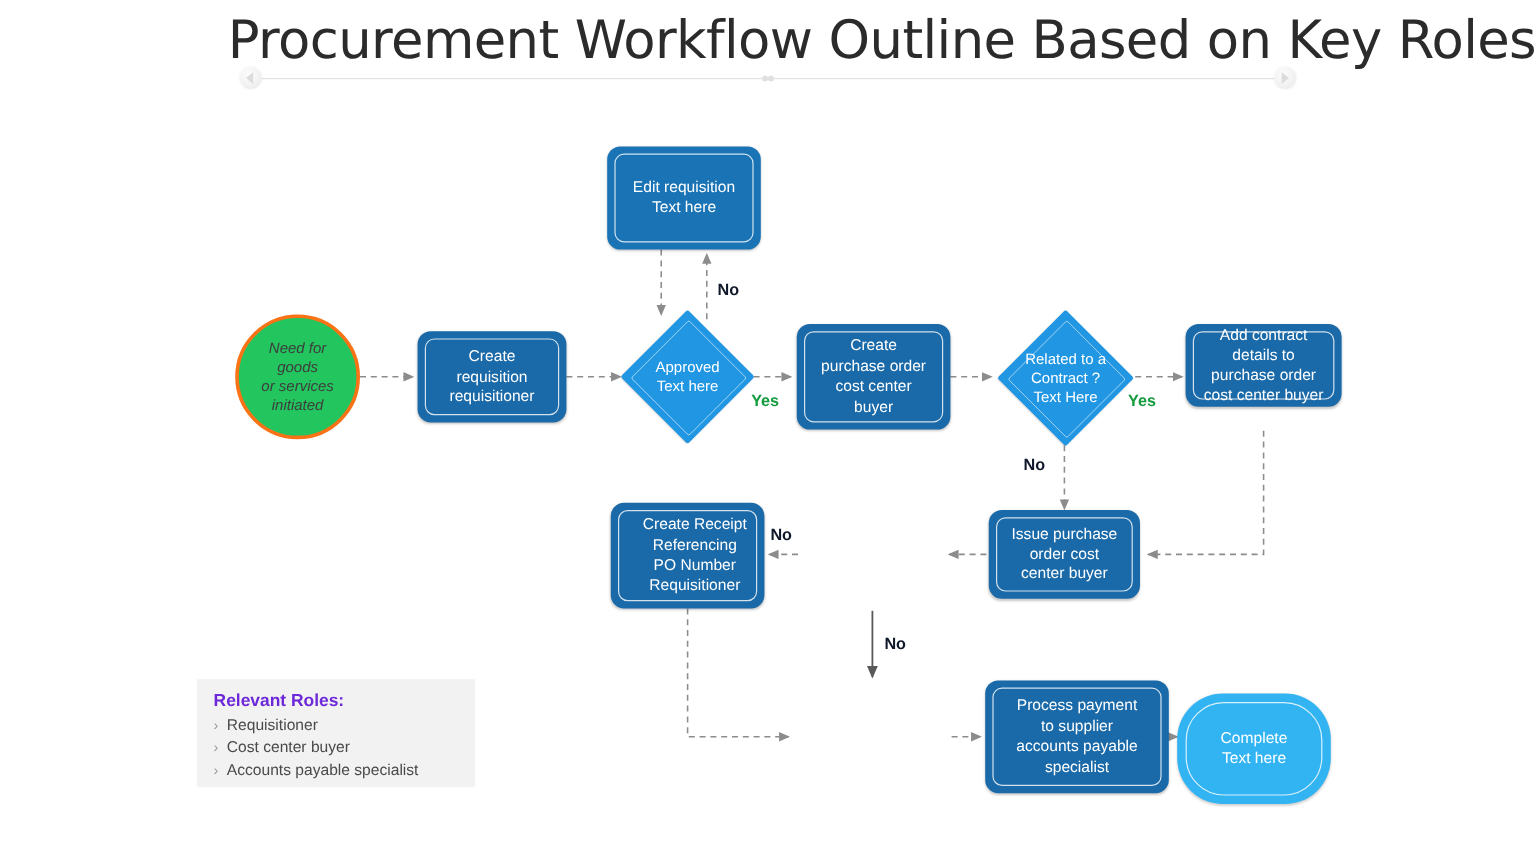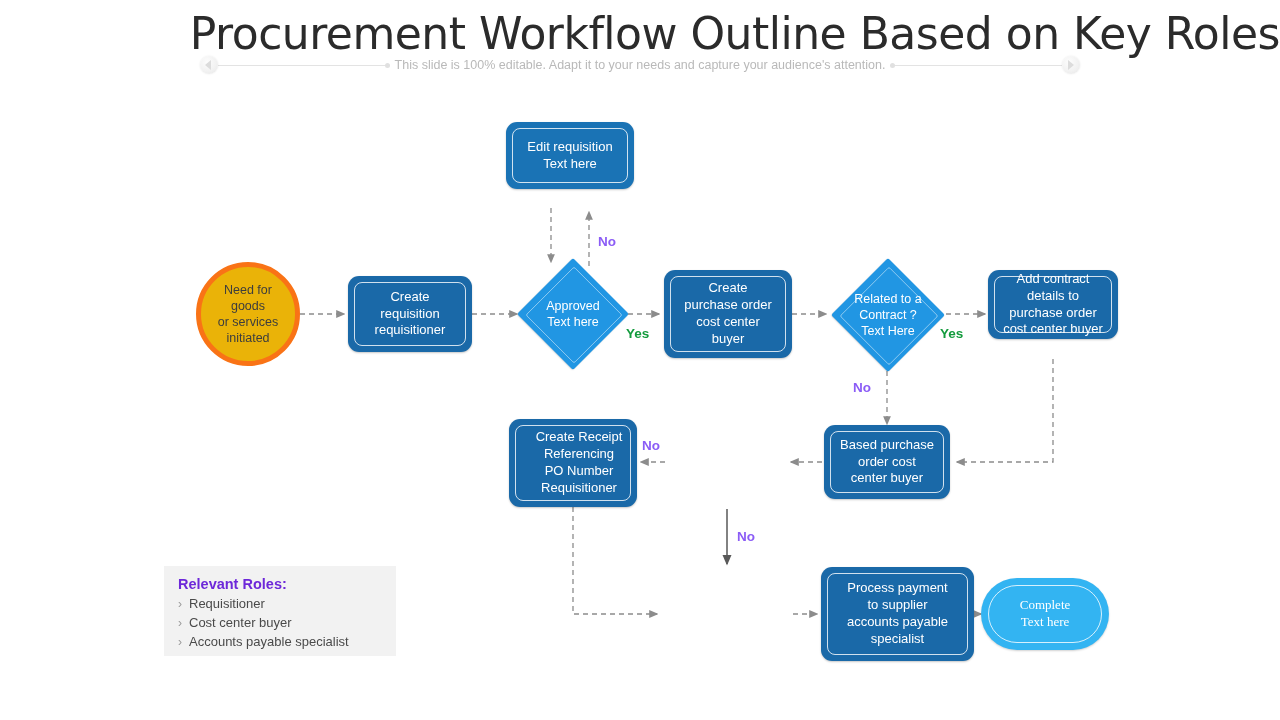--- a/index.html
+++ b/index.html
@@ -158,25 +158,26 @@
     left: 0; top: 0;
     width: 100%; height: 100%;
     transform: rotate(45deg) scale(0.60);
     border: 1px solid rgba(255,255,255,0.78);
     border-radius: 3px;
     pointer-events: none;
   }
 
   
   .terminal-start {
-    background: #eab308;
-    border: 5px solid #f97316;
+    background: #22c55e;
+    border: 3px solid #f97316;
     border-radius: 50%;
     color: #3d3d3d;
     font-size: 12.5px;
+    font-style: italic;
   }
 
   
   .terminal-end {
     background: #33b4f2;
     border-radius: 38px;
     box-shadow: 0 1px 2px rgba(0,0,0,0.18);
     font-size: 13px;
   }
   .terminal-end::before {
@@ -190,21 +191,21 @@
 
   
   .branch-label {
     position: absolute;
     font-size: 13.5px;
     font-weight: bold;
     z-index: 6;
     white-space: nowrap;
   }
   .branch-label.yes { color: #139b3d; }
-  .branch-label.no  { color: #8b5cf6; }
+  .branch-label.no  { color: #0f172a; }
 
   
   #legend {
     position: absolute;
     left: 164px; top: 566px;
     width: 232px;
     height: 90px;
     background: #f2f2f2;
     padding: 10px 12px 0 14px;
     box-sizing: border-box;
@@ -231,21 +232,20 @@
 </style>
 </head>
 <body>
 
 <div id="slide-header">
   <div id="page-title">Procurement Workflow Outline Based on Key Roles</div>
   <div id="subtitle-row">
     <span class="slider-handle left"></span>
     <span class="slider-line"></span>
     <span class="slider-dot"></span>
-    <span id="subtitle-text">This slide is 100% editable. Adapt it to your needs and capture your audience's attention.</span>
     <span class="slider-dot"></span>
     <span class="slider-line"></span>
     <span class="slider-handle"></span>
   </div>
 </div>
 
 <div id="diagram">
 
   <svg id="edge-layer" viewBox="0 0 1280 720" width="1280" height="720" aria-hidden="true">
     <defs>
@@ -304,21 +304,21 @@
 or services
 initiated</span>
   </div>
 
   <div class="node proc" style="left:348px; top:276px; width:124px; height:76px;">
     <span class="node-label">Create
 requisition
 requisitioner</span>
   </div>
 
-  <div class="node proc edit" style="left:506px; top:122px; width:128px; height:67px;">
+  <div class="node proc edit" style="left:506px; top:122px; width:128px; height:86px;">
     <span class="node-label">Edit requisition
 Text here</span>
   </div>
 
   <div class="node decision" style="left:517px; top:258px; width:112px; height:112px;">
     <span class="dia-shape"></span>
     <span class="dia-inner"></span>
     <span class="node-label">Approved
 Text here</span>
   </div>
@@ -339,42 +339,42 @@
   </div>
 
   <div class="node proc" style="left:988px; top:270px; width:130px; height:69px;">
     <span class="node-label">Add contract
 details to
 purchase order
 cost center buyer</span>
   </div>
 
   <div class="node proc" style="left:824px; top:425px; width:126px; height:74px;">
-    <span class="node-label">Based purchase
+    <span class="node-label">Issue purchase
 order cost
 center buyer</span>
   </div>
 
 
   <div class="node proc" style="left:509px; top:419px; width:128px; height:88px;padding-left:12px;">
     <span class="node-label">Create Receipt
 Referencing
 PO Number
 Requisitioner</span>
   </div>
 
 
   <div class="node proc" style="left:821px; top:567px; width:153px; height:94px;">
     <span class="node-label">Process payment
 to supplier
 accounts payable
 specialist</span>
   </div>
 
-  <div class="node terminal-end" style="left:981px; top:578px; width:128px; height:72px;font-family:Liberation Serif, serif;">
+  <div class="node terminal-end" style="left:981px; top:578px; width:128px; height:92px;">
     <span class="node-label">Complete
 Text here</span>
   </div>
 
   <div id="legend">
     <div id="legend-title">Relevant Roles:</div>
     <div class="legend-item">
       <span class="legend-bullet">›</span>
       <span>Requisitioner</span>
     </div>

